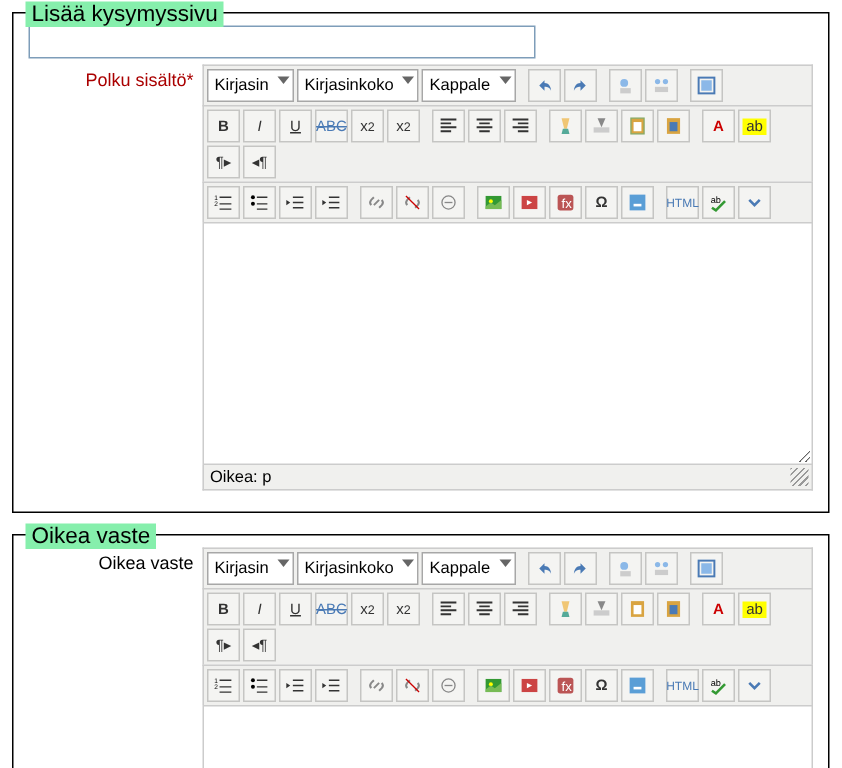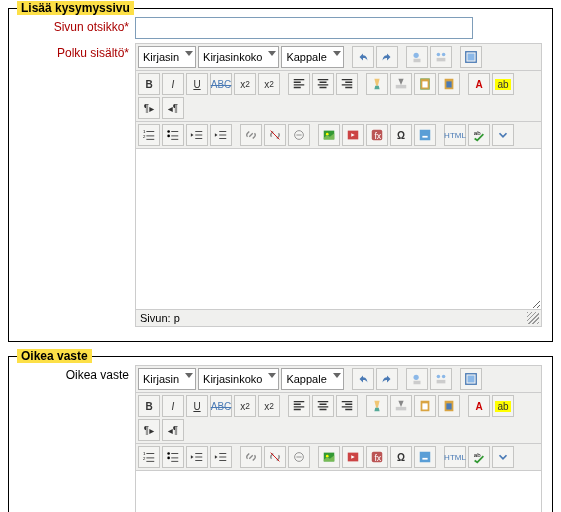--- a/index.html
+++ b/index.html
@@ -1,17 +1,17 @@
 <!DOCTYPE html>
 <html><head>
 <meta charset="utf-8">
 <style>
 body{font-family:Arial,Helvetica,sans-serif;font-size:12px;margin:0;padding:8px;background:#fff;color:#000;width:545px}
 .fieldset{border:1px solid #000;margin:0 0 14px 0;padding:8px 10px 10px 10px;position:relative}
-.legend{position:absolute;top:-8px;left:8px;background:#fde047;padding:0 4px;font-weight:bold;font-size:12px}
+.legend{position:absolute;top:-8px;left:8px;background:#86efac;padding:0 4px;font-weight:normal;font-size:15px}
 .row{display:flex;align-items:flex-start;margin-bottom:4px}
 .lbl{width:110px;text-align:right;padding-right:6px;color:#a00;font-size:12px;line-height:20px}
 .lbl.black{color:#000}
 .req{color:#a00}
 .txt{width:330px;height:18px;border:1px solid #7e9db9;padding:1px 3px;font-size:12px}
 .editor-wrap{flex:1}
 .tb{background:#f0f0ee;border:1px solid #ccc;border-bottom:none;padding:2px;display:flex;flex-wrap:wrap;align-items:flex-end;gap:2px}
 .sel{height:20px;font-size:11px;border:1px solid #a7a7a7;background:#fff;position:relative;display:inline-flex;align-items:center;padding:0 16px 0 4px}
 .sel .arr{position:absolute;right:2px;top:4px;width:0;height:0;border-left:4px solid transparent;border-right:4px solid transparent;border-top:5px solid #666}
 .btn{width:20px;height:20px;border:1px solid #c5c5c3;background:#f4f4f2;display:inline-flex;align-items:center;justify-content:center;font-size:10px;cursor:default;color:#333}
@@ -22,21 +22,20 @@
 .path{border:1px solid #ccc;border-top:none;background:#f0f0ee;padding:2px 4px;font-size:11px;position:relative}
 .path .grip{position:absolute;right:2px;bottom:2px;width:12px;height:12px;background:repeating-linear-gradient(135deg,#999 0,#999 1px,transparent 1px,transparent 3px)}
 </style>
 </head>
 <body>
 
 <div class="fieldset">
   <div class="legend">Lisää kysymyssivu</div>
 
   <div class="row">
-    <div class="lbl"><span>Sivun otsikko</span><span class="req">*</span></div>
     <input class="txt" type="text" style="">
   </div>
 
   <div class="row">
     <div class="lbl"><span>Polku sisältö</span><span class="req">*</span></div>
     <div class="editor-wrap">
       <div class="tb">
         <div class="sel">
             <span>Kirjasin</span>
             <span class="arr"></span>
@@ -227,21 +226,21 @@
               <path d="M3 12l3 2 7-7" stroke="#393" fill="none" stroke-width="2"></path>
             </svg>
           </span>
         <span class="btn">
             <svg viewBox="0 0 16 16">
               <path d="M4 6l4 4 4-4" stroke="#4a7ab5" fill="none" stroke-width="2"></path>
             </svg>
           </span>
       </div>
       <div class="area"></div>
-      <div class="path"><span>Sivun: p</span><span class="grip"></span></div>
+      <div class="path"><span>Oikea: p</span><span class="grip"></span></div>
     </div>
   </div>
 </div>
 
 <div class="fieldset">
   <div class="legend">Oikea vaste</div>
 
   <div class="row">
     <div class="lbl black">Oikea vaste</div>
     <div class="editor-wrap">

